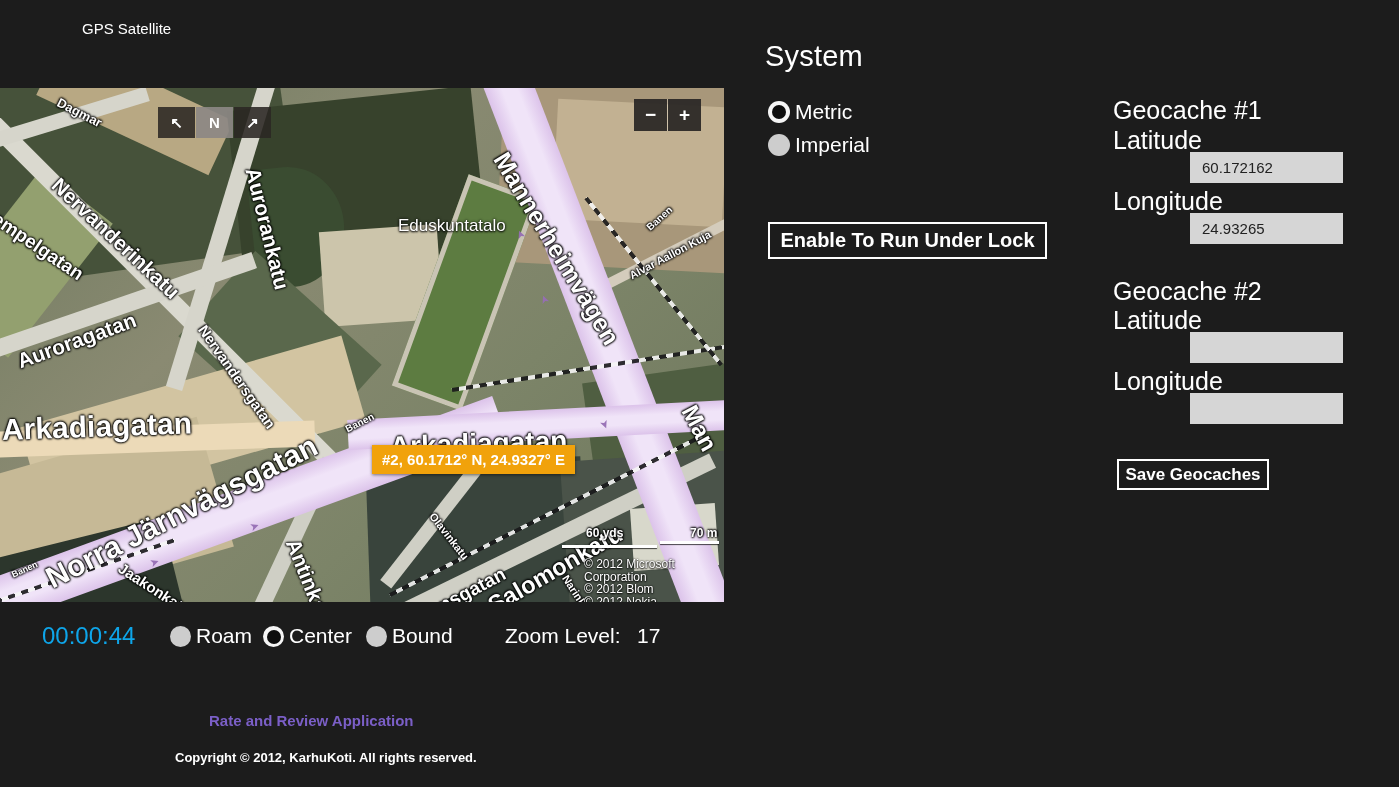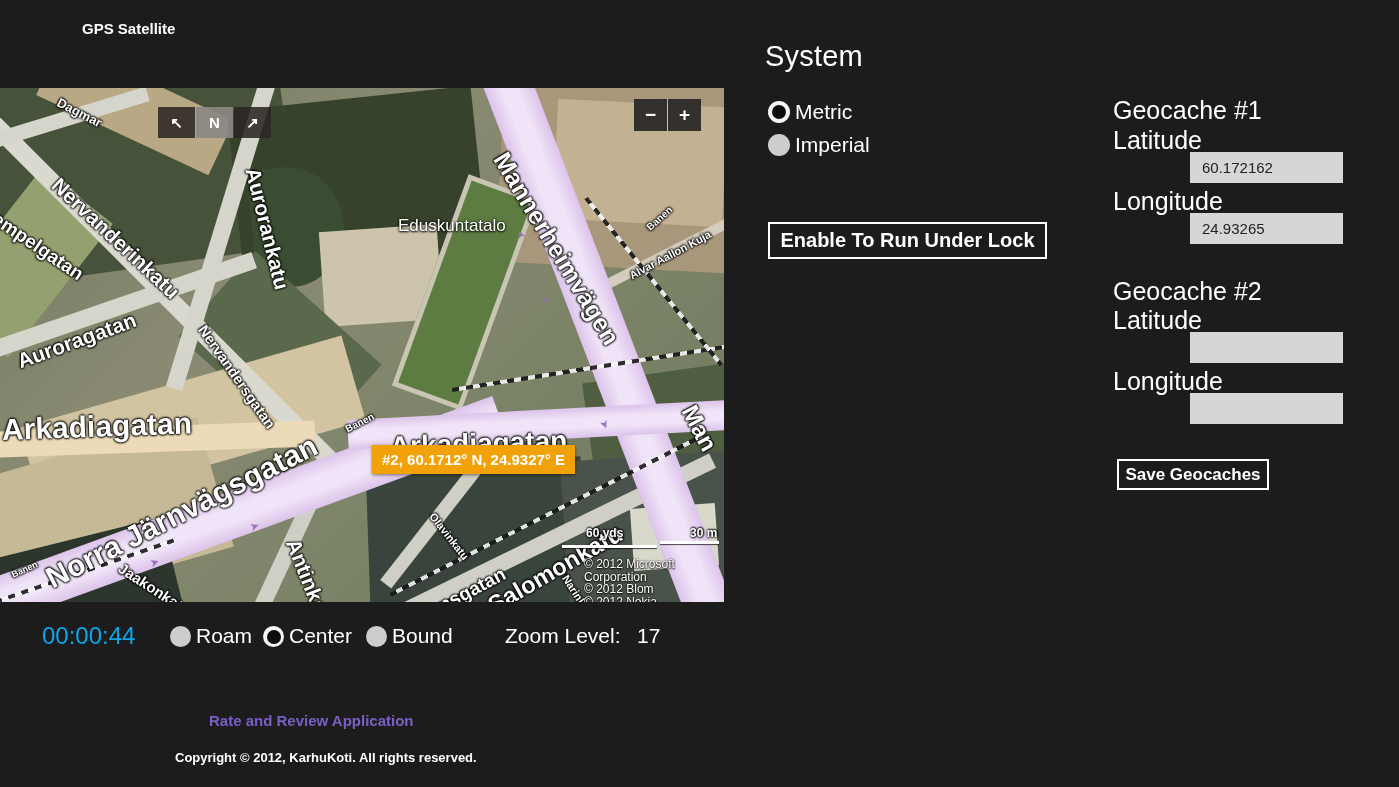--- a/index.html
+++ b/index.html
@@ -1,20 +1,20 @@
 <!DOCTYPE html>
 <html><head>
 <meta charset="utf-8">
 <style>
   html,body{margin:0;padding:0;background:#000;}
   .app{position:relative;width:1399px;height:787px;background:#1c1c1c;overflow:hidden;
        font-family:"Liberation Sans",sans-serif;color:#fff;}
 
   
-  .app-title{position:absolute;left:82px;top:20px;font-size:15px;font-weight:700;color:#fff;}
+  .app-title{position:absolute;left:82px;top:20px;font-size:15px;font-weight:400;color:#fff;}
 
   
   .map{position:absolute;left:0;top:88px;width:724px;height:514px;overflow:hidden;
        background:linear-gradient(135deg,#6f7a5e 0%,#8a8a72 35%,#7c8468 65%,#6d765c 100%);}
   .tp{position:absolute;}
   .road{position:absolute;transform-origin:0 50%;}
   .vroad{position:absolute;transform-origin:50% 0;}
   .rail{position:absolute;height:4px;transform-origin:0 50%;opacity:.9;
         background:repeating-linear-gradient(90deg,#18181a 0 7px,#f5f5f5 7px 14px);}
   .lav{background:linear-gradient(180deg,#dcc3ea,#f0e4f8 35%,#f0e4f8 65%,#dcc3ea);}
@@ -147,21 +147,21 @@
       <button class="cbtn cdark">↗</button>
     </div>
 
     <div class="zoomctl">
       <button class="zbtn">−</button>
       <button class="zbtn">+</button>
     </div>
 
     <span class="scaletxt" style="left:586px;top:438px;">60 yds</span>
     <div class="scalebar" style="left:562px;top:457px;width:95px;"></div>
-    <span class="scaletxt" style="left:690px;top:438px;">30 m</span>
+    <span class="scaletxt" style="left:690px;top:438px;">70 m</span>
     <div class="scalebar" style="left:660px;top:453px;width:59px;"></div>
 
     <div class="mapcopy">
       <div>© 2012 Microsoft Corporation</div>
       <div>© 2012 Blom</div>
       <div>© 2012 Nokia</div>
     </div>
   </div>
 
   <div class="h1" style="left:765px;top:40px;">System</div>

